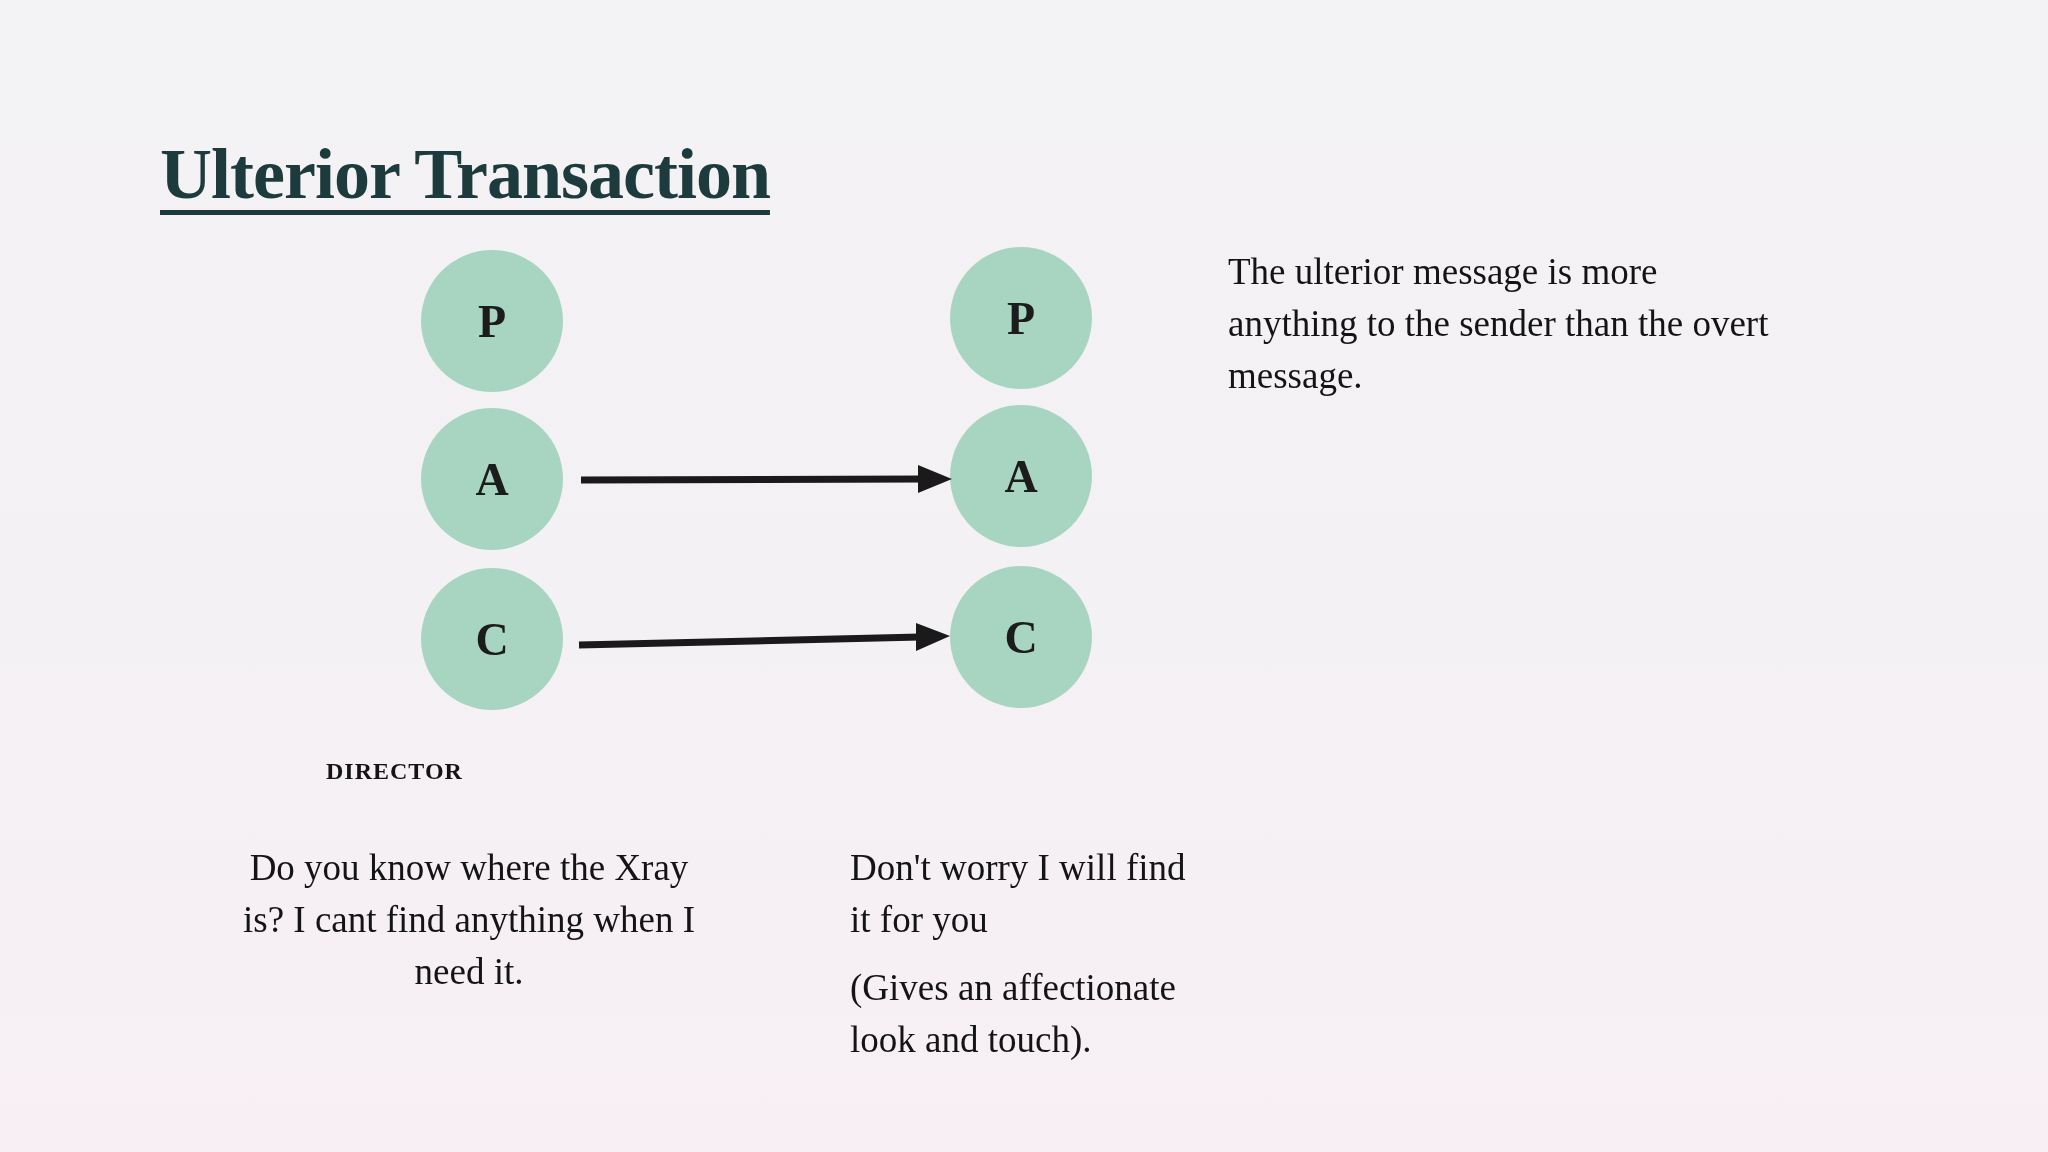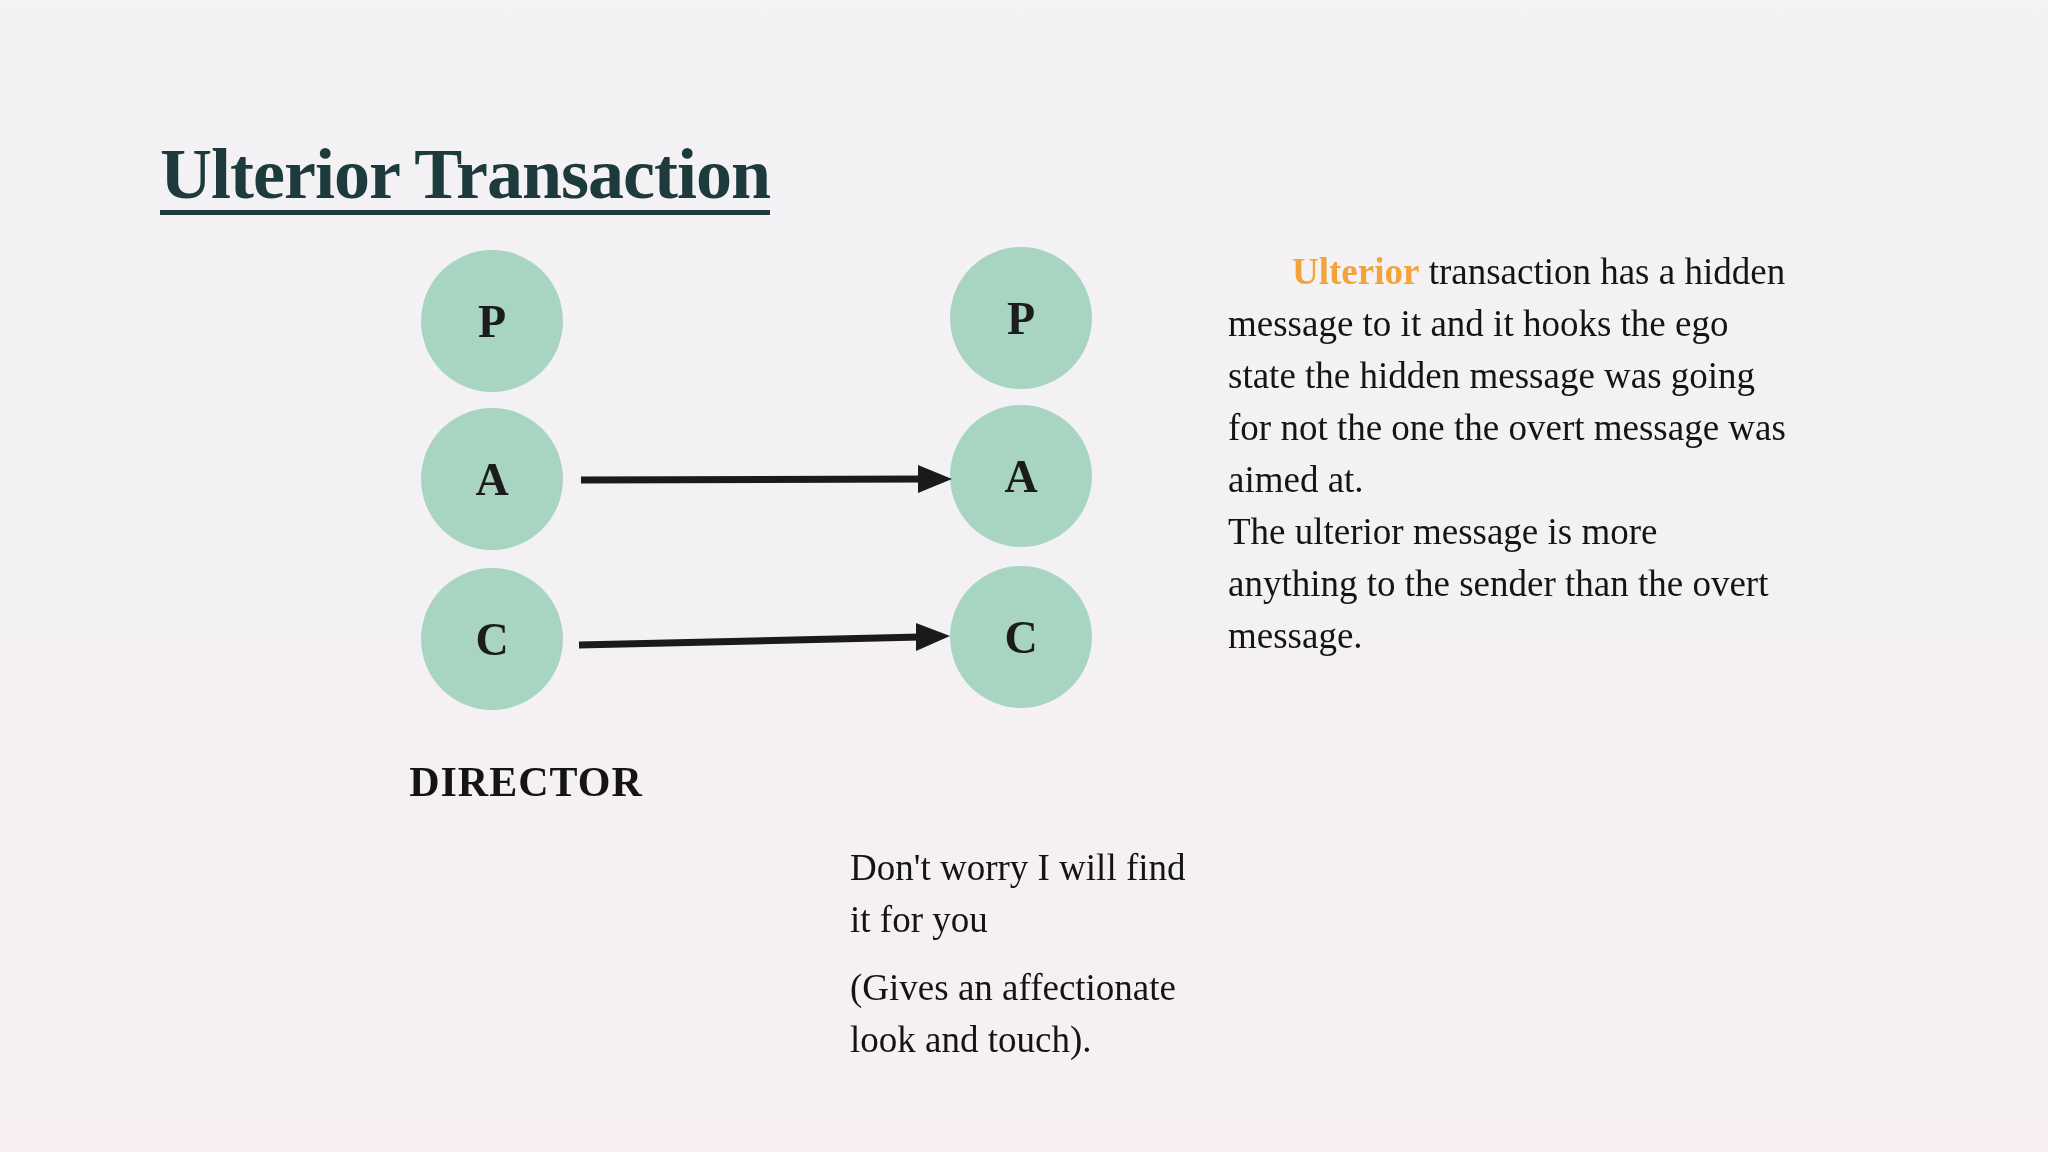--- a/index.html
+++ b/index.html
@@ -48,22 +48,22 @@
   .c-emp-c{left:950px;top:566px;}
 
   .arrow-layer{
     position:absolute;left:0;top:0;width:2048px;height:1152px;
     pointer-events:none;
   }
   .col-label{
     position:absolute;
     top:758px;
     width:400px;
-    text-align:center;
-    font-size:42px;
+    text-align:left;
+    font-size:24px;
     font-weight:700;
     letter-spacing:1px;
     color:#141414;
   }
   .label-director{left:326px;}
   .label-employee{left:790px;}
 
   .speech{
     position:absolute;
     top:842px;
@@ -129,25 +129,25 @@
     </g>
     <g>
       <line x1="579" y1="645" x2="920" y2="637" stroke="#1a1a1a" stroke-width="7"></line>
       <polygon points="950,636 916,623 916,651" fill="#1a1a1a"></polygon>
     </g>
   </svg>
 
   <div class="col-label label-director">DIRECTOR</div>
 
   <div class="speech speech-director">
+    <p>Do you know where the Xray is? I cant find anything when I need it.</p>
   </div>
 
   <div class="speech speech-employee">
     <p>Don't worry I will find it for you</p>
     <p>(Gives an affectionate look and touch).</p>
   </div>
 
   <div class="side-text">
-    <p class="p-first"><span class="lead-word">Ulterior</span><span> transaction has a hidden message to it and it hooks the ego state the hidden message was going for not the one the overt message was aimed at.</span></p>
     <p>The ulterior message is more anything to the sender than the overt message.</p>
   </div>
 
 </div>
 
 </body></html>

